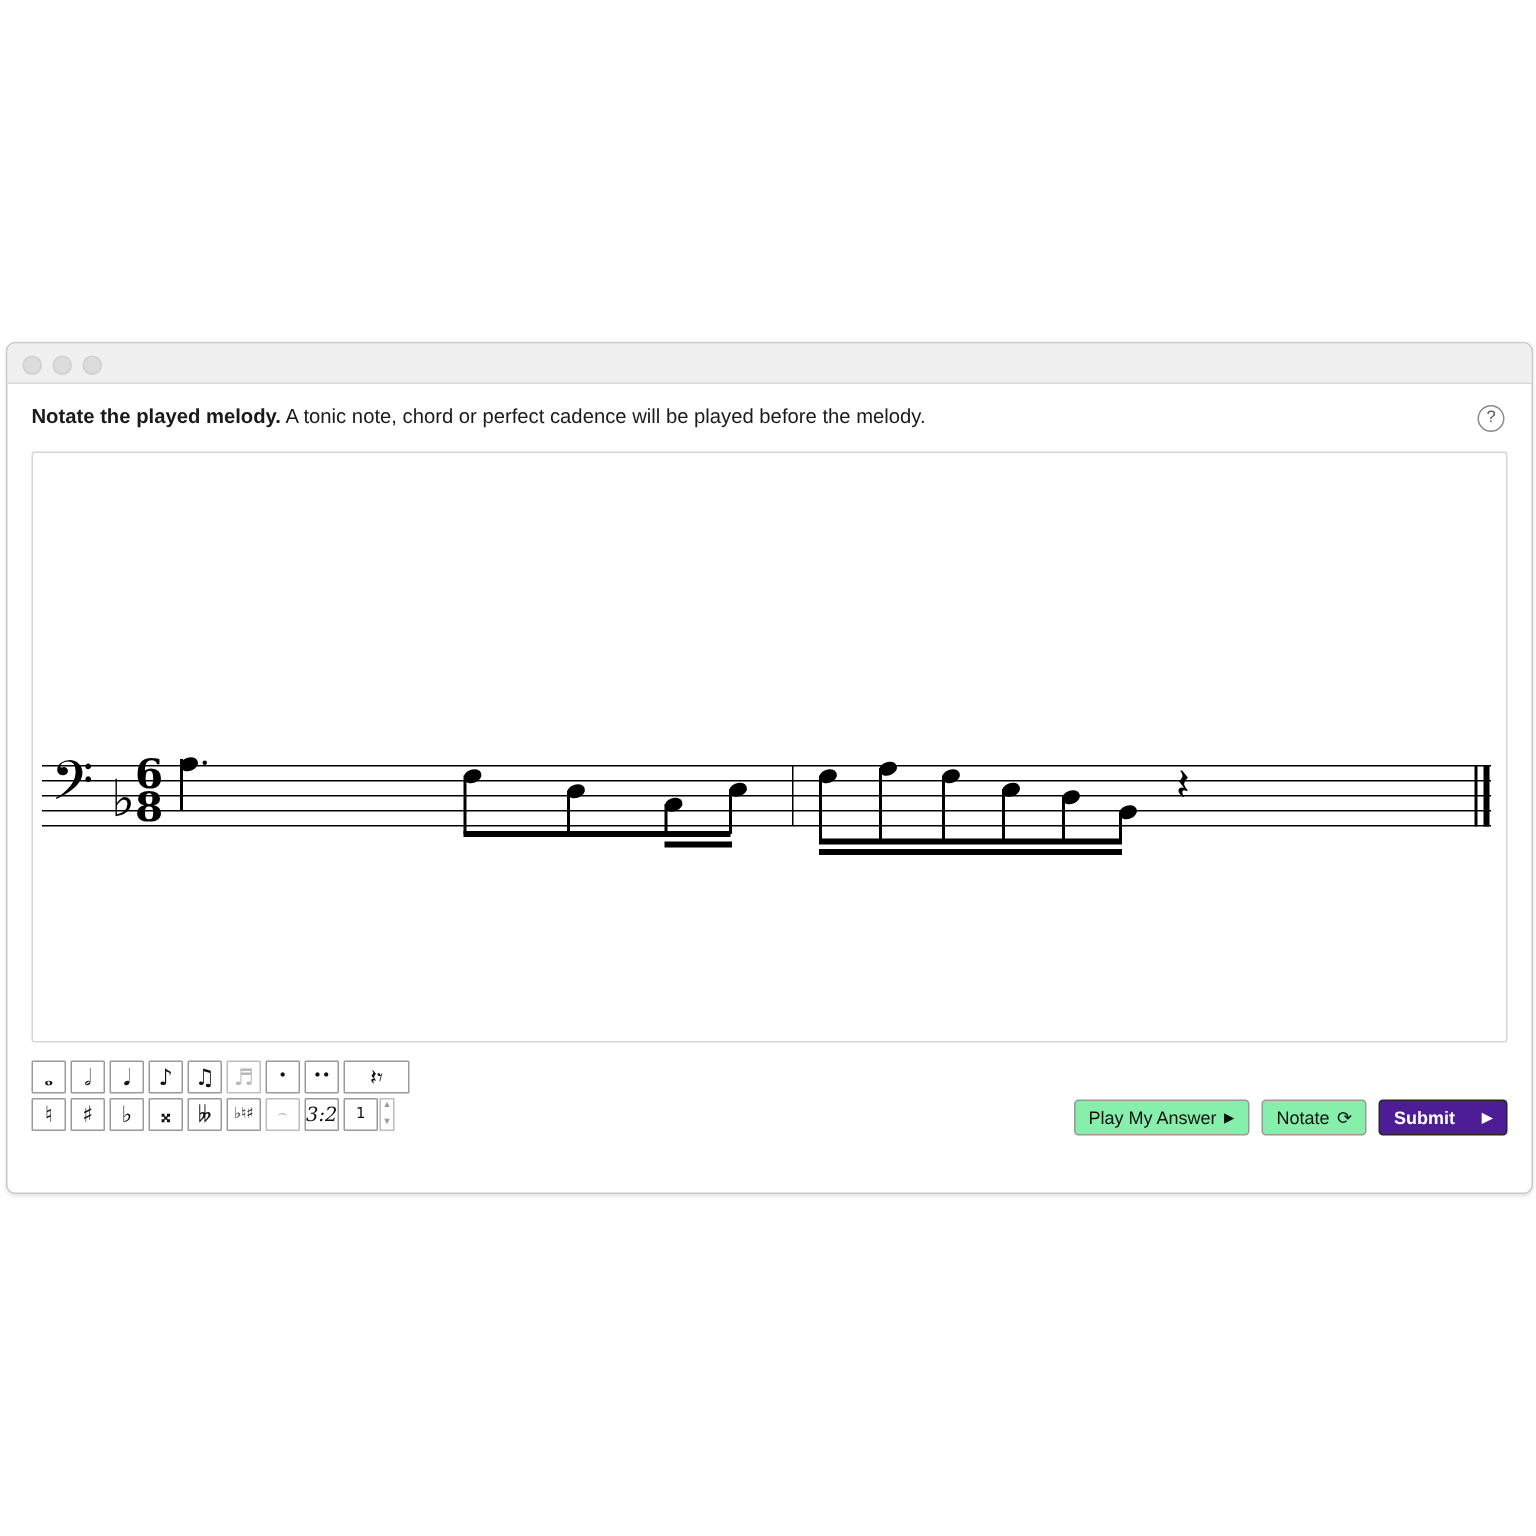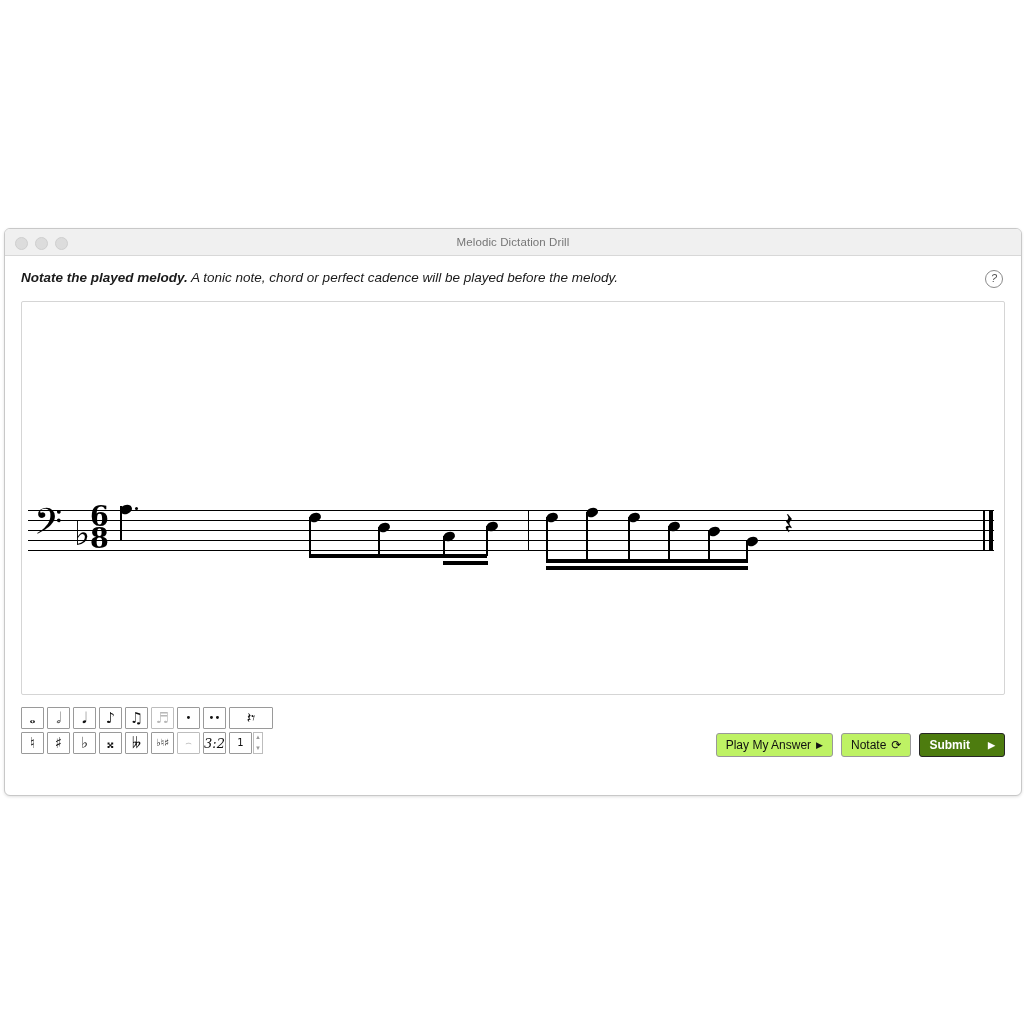--- a/index.html
+++ b/index.html
@@ -62,21 +62,20 @@
     font-size: 11.5px;
     color: #767676;
     letter-spacing: 0.1px;
   }
 
   
   .prompt-row {
     position: relative;
     margin: 14px 16px 0 16px;
     height: 22px;
-    font-style: italic;
   }
   .prompt-text {
     font-size: 13.5px;
     color: #1a1a1a;
   }
   .prompt-text b {
     font-weight: bold;
   }
   .help-icon {
     position: absolute;
@@ -278,33 +277,33 @@
     right: 16px;
     top: 504px;
     display: flex;
     align-items: center;
     gap: 8px;
   }
   .btn {
     height: 24px;
     padding: 0 9px;
     border: 1px solid #999;
-    background: #bef264;
+    background: #86efac;
     border-radius: 3px;
     font-size: 12px;
     color: #111;
     display: flex;
     align-items: center;
     gap: 5px;
     cursor: pointer;
     box-sizing: border-box;
     font-family: "Liberation Sans", sans-serif;
   }
   .btn.primary {
-    background: #4d7c0f;
+    background: #4c1d95;
     border-color: #262626;
     color: #ffffff;
     font-weight: bold;
     gap: 18px;
   }
   .tri {
     font-size: 9px;
     line-height: 1;
   }
   .refresh {
@@ -318,21 +317,20 @@
 <div id="page">
 
   <div class="window">
 
     <div class="titlebar">
       <div class="traffic">
         <div class="dot"></div>
         <div class="dot"></div>
         <div class="dot"></div>
       </div>
-      <div class="title-text">Melodic Dictation Drill</div>
     </div>
 
     <div class="prompt-row">
       <div class="prompt-text"><b>Notate the played melody.</b><span> A tonic note, chord or perfect cadence will be played before the melody.</span></div>
       <div class="help-icon">?</div>
     </div>
 
     <div class="score-panel">
       <div class="staff-wrap">
 

